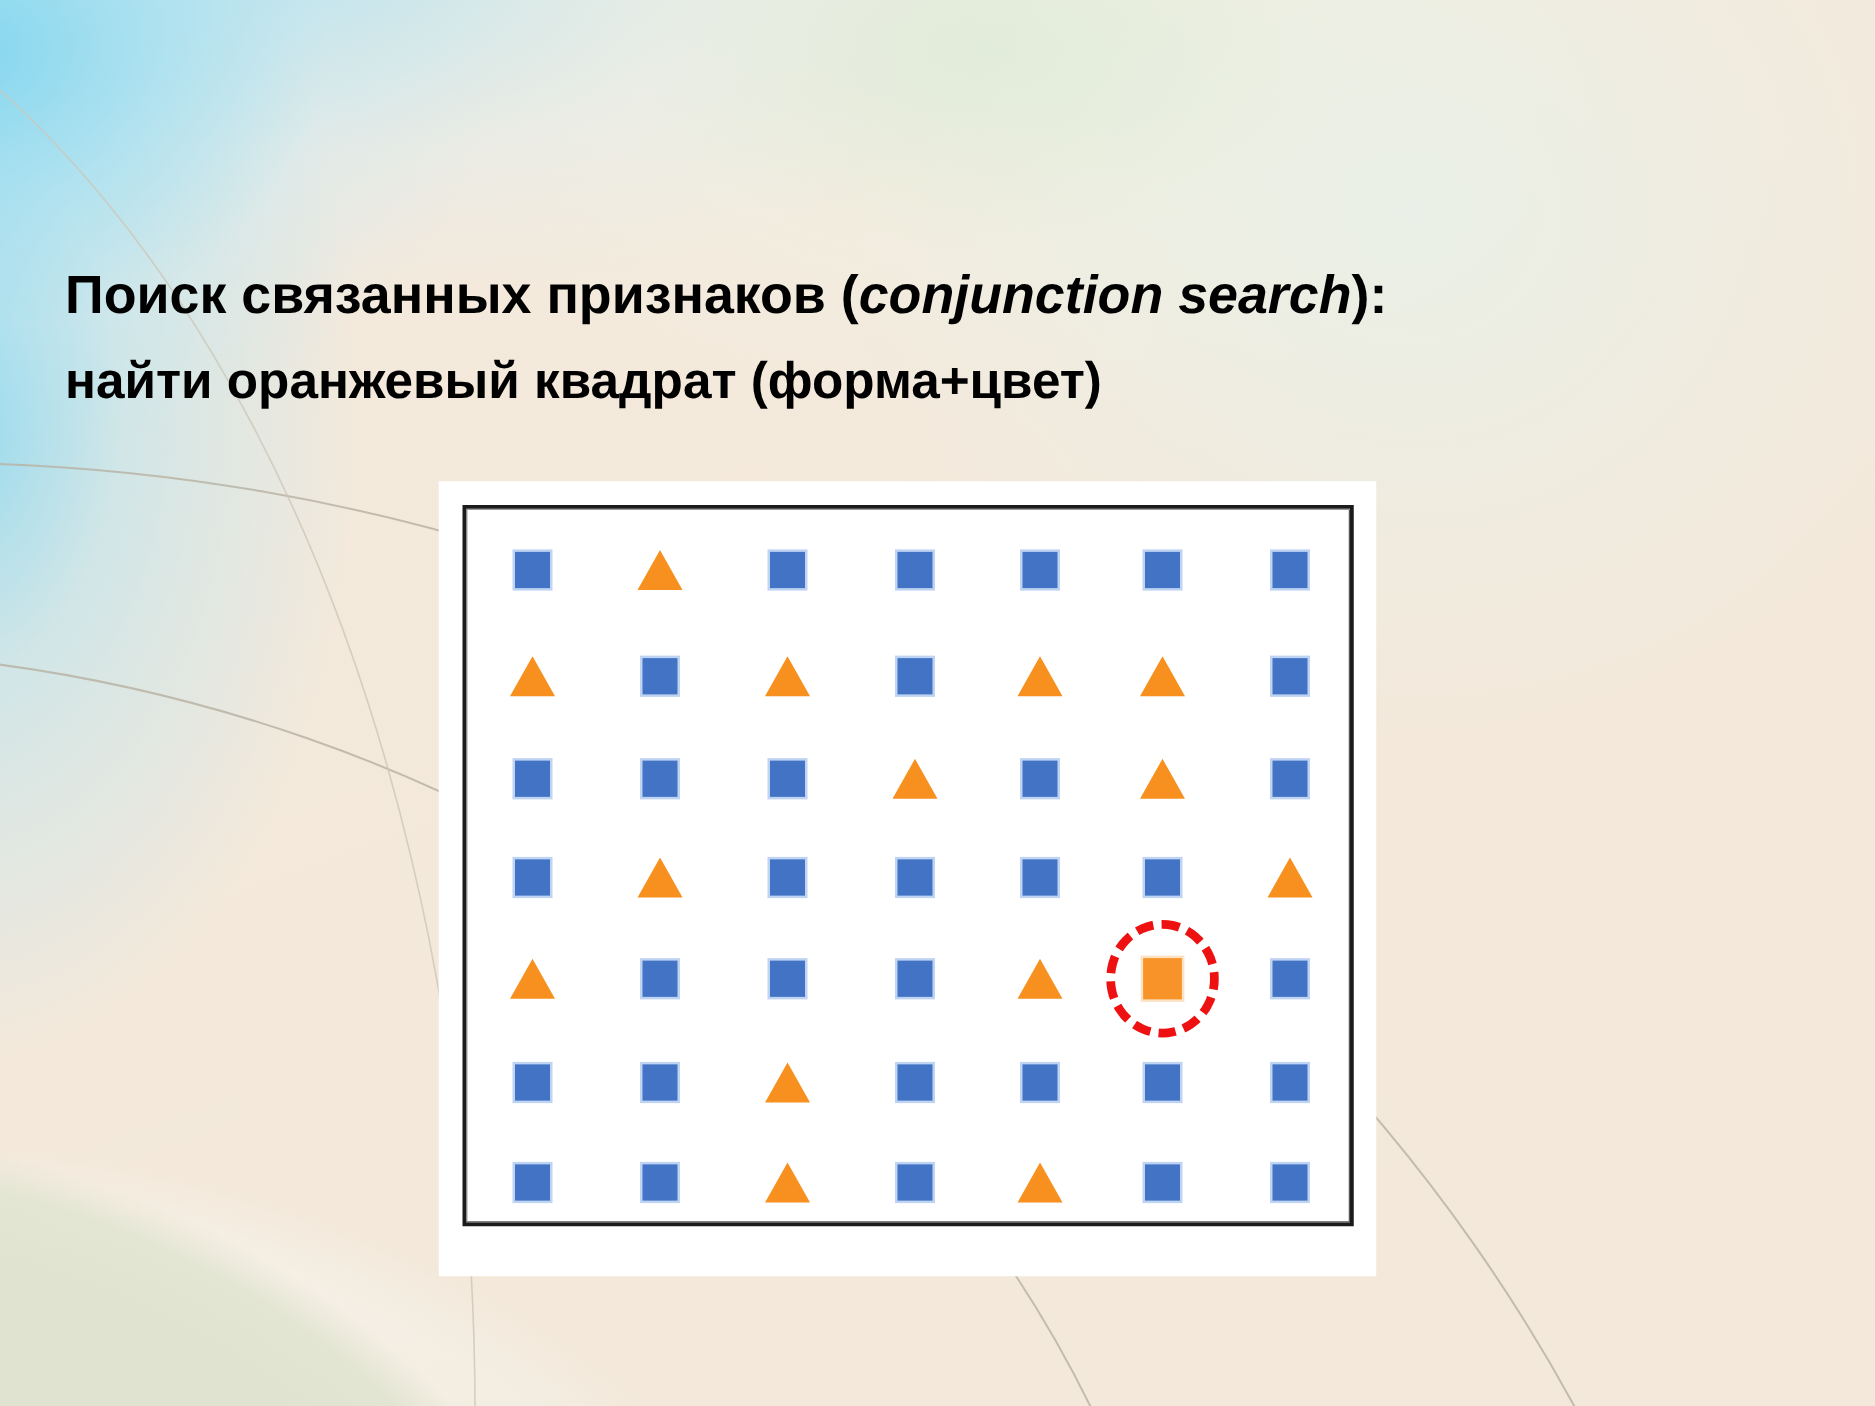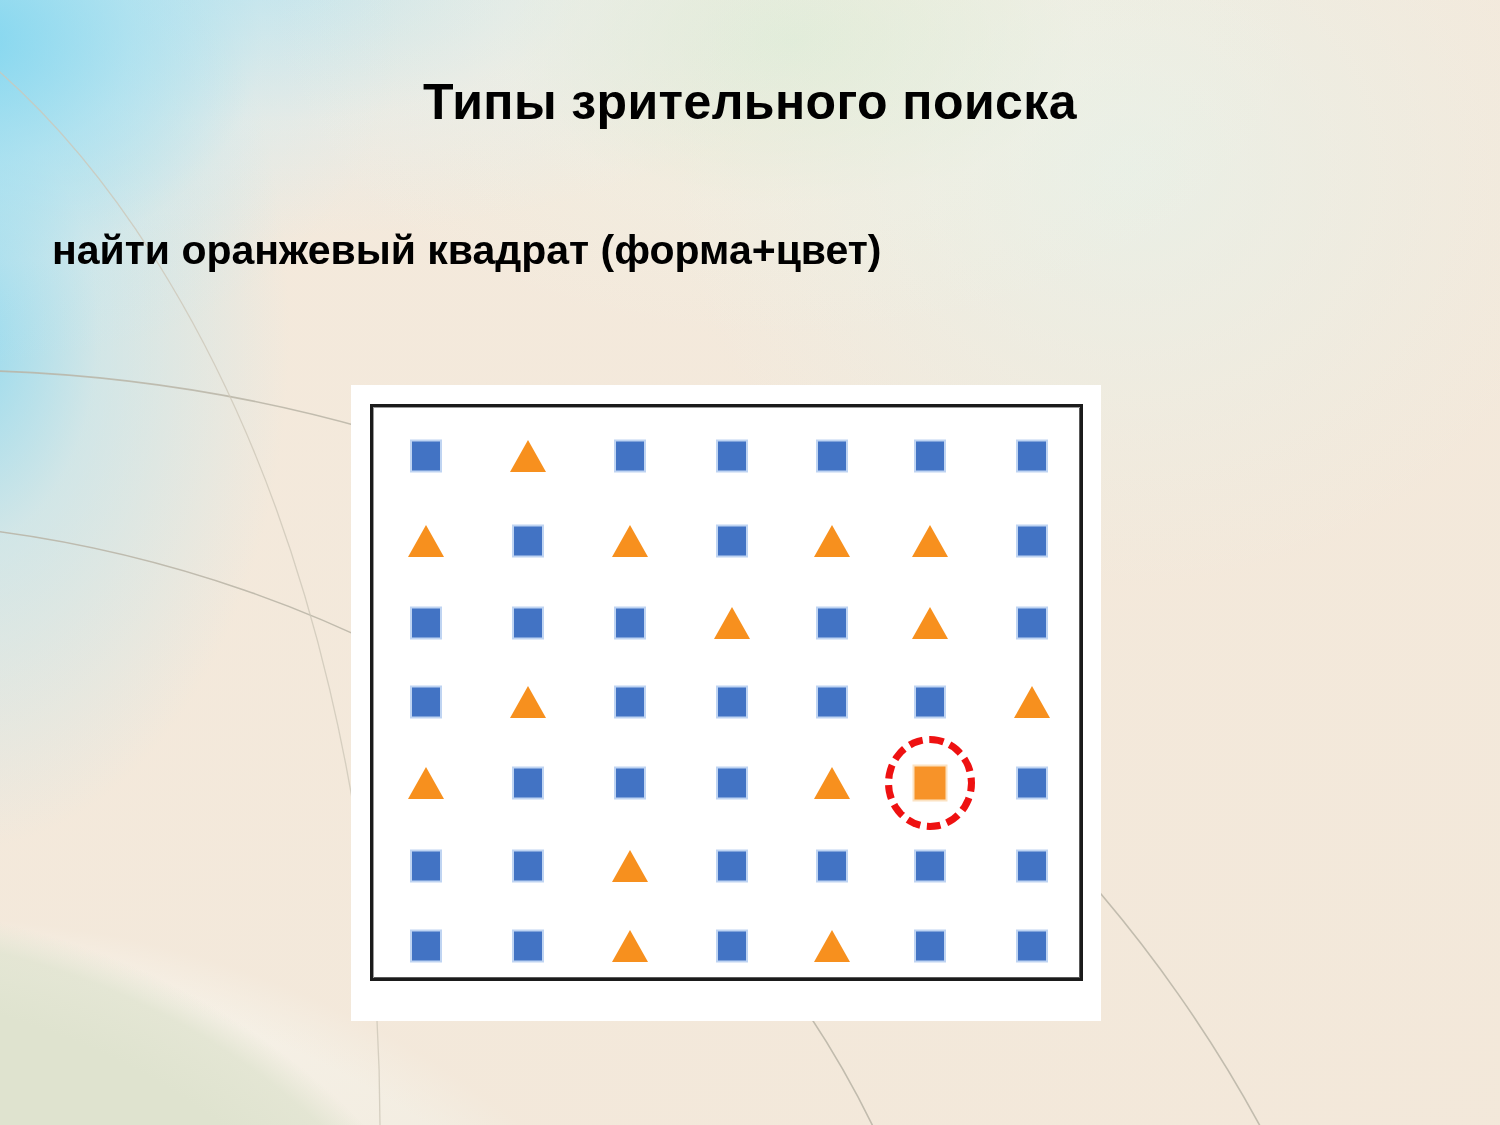--- a/index.html
+++ b/index.html
@@ -173,23 +173,23 @@
       <g fill="none" stroke="#b9b4a6" stroke-width="1.6" opacity="0.85">
         <ellipse cx="-60" cy="1750" rx="1480" ry="1380"></ellipse>
         <ellipse cx="-175" cy="1520" rx="1140" ry="1000"></ellipse>
       </g>
       <g fill="none" stroke="#cdc7b8" stroke-width="1.3" opacity="0.8">
         <ellipse cx="-340" cy="1130" rx="720" ry="1200"></ellipse>
       </g>
     </svg>
   </div>
 
-  <div id="title">Типы зрительного поиска</div>
 
   <div id="body-text">
+    <div class="line1"><span>Поиск связанных признаков (</span><span class="en">conjunction search</span><span>):</span></div>
     <div class="line2">найти оранжевый квадрат (форма+цвет)</div>
   </div>
 
   <div id="stimulus-panel">
     <div id="stimulus-frame">
       <div id="grid">
           <div class="cell" style="left: 53px; top: 49px;">
             <div class="shape sq"></div>
           </div>
           <div class="cell" style="left: 155px; top: 49px;">

